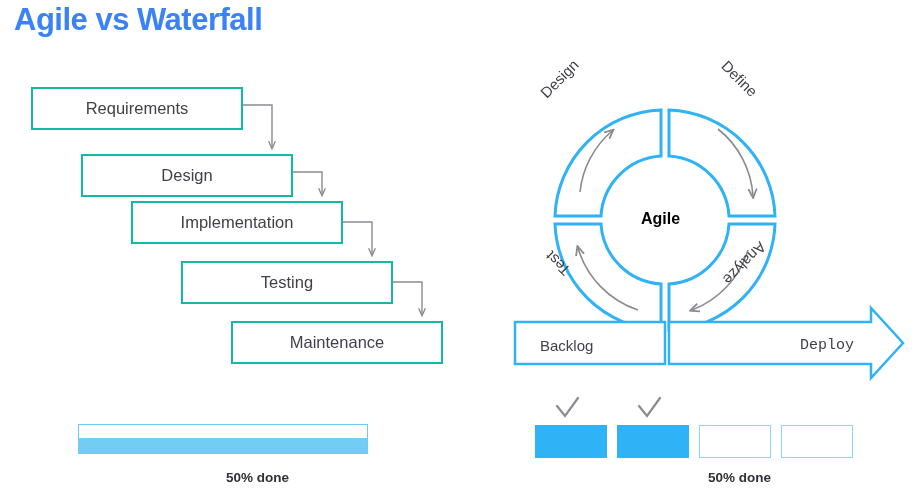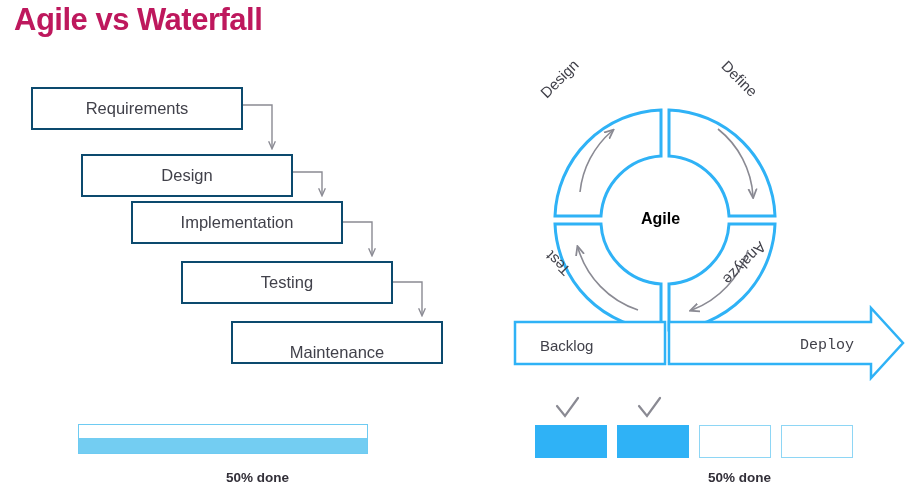--- a/index.html
+++ b/index.html
@@ -18,38 +18,38 @@
   }
 
   
   #page-title {
     position: absolute;
     left: 14px;
     top: 2px;
     font-size: 31px;
     font-weight: bold;
     letter-spacing: -0.5px;
-    color: #be185d;
+    color: #3b82f6;
     white-space: nowrap;
   }
 
   
   #waterfall-panel {
     position: absolute;
     left: 0;
     top: 0;
     width: 460px;
     height: 500px;
   }
   .wf-step {
     position: absolute;
     height: 43px;
     width: 212px;
     box-sizing: border-box;
-    border: 2px solid #0c4a6e;
+    border: 2px solid #14b8a6;
     background: #ffffff;
     display: flex;
     align-items: center;
     justify-content: center;
     font-size: 16.5px;
     color: #41414a;
     white-space: nowrap;
   }
   .wf-connector {
     position: absolute;
@@ -158,21 +158,21 @@
   </div>
 
   <div class="wf-step" style="left:131px; top:201px;">
     <span>Implementation</span>
   </div>
 
   <div class="wf-step" style="left:181px; top:261px;">
     <span>Testing</span>
   </div>
 
-  <div class="wf-step" style="left:231px; top:321px;align-items:flex-end;">
+  <div class="wf-step" style="left:231px; top:321px;">
     <span>Maintenance</span>
   </div>
 
   <svg class="wf-connector" style="left:0; top:0;" width="460" height="400">
     <defs>
       <marker id="wf-arrow" viewBox="0 0 10 10" refX="8" refY="5" markerWidth="6" markerHeight="6" orient="auto-start-reverse">
         <path d="M 0 1 L 9 5 L 0 9" fill="none" stroke="#8a8a93" stroke-width="1.6"></path>
       </marker>
     </defs>
     <g fill="none" stroke="#8a8a93" stroke-width="1.4" marker-end="url(#wf-arrow)">

